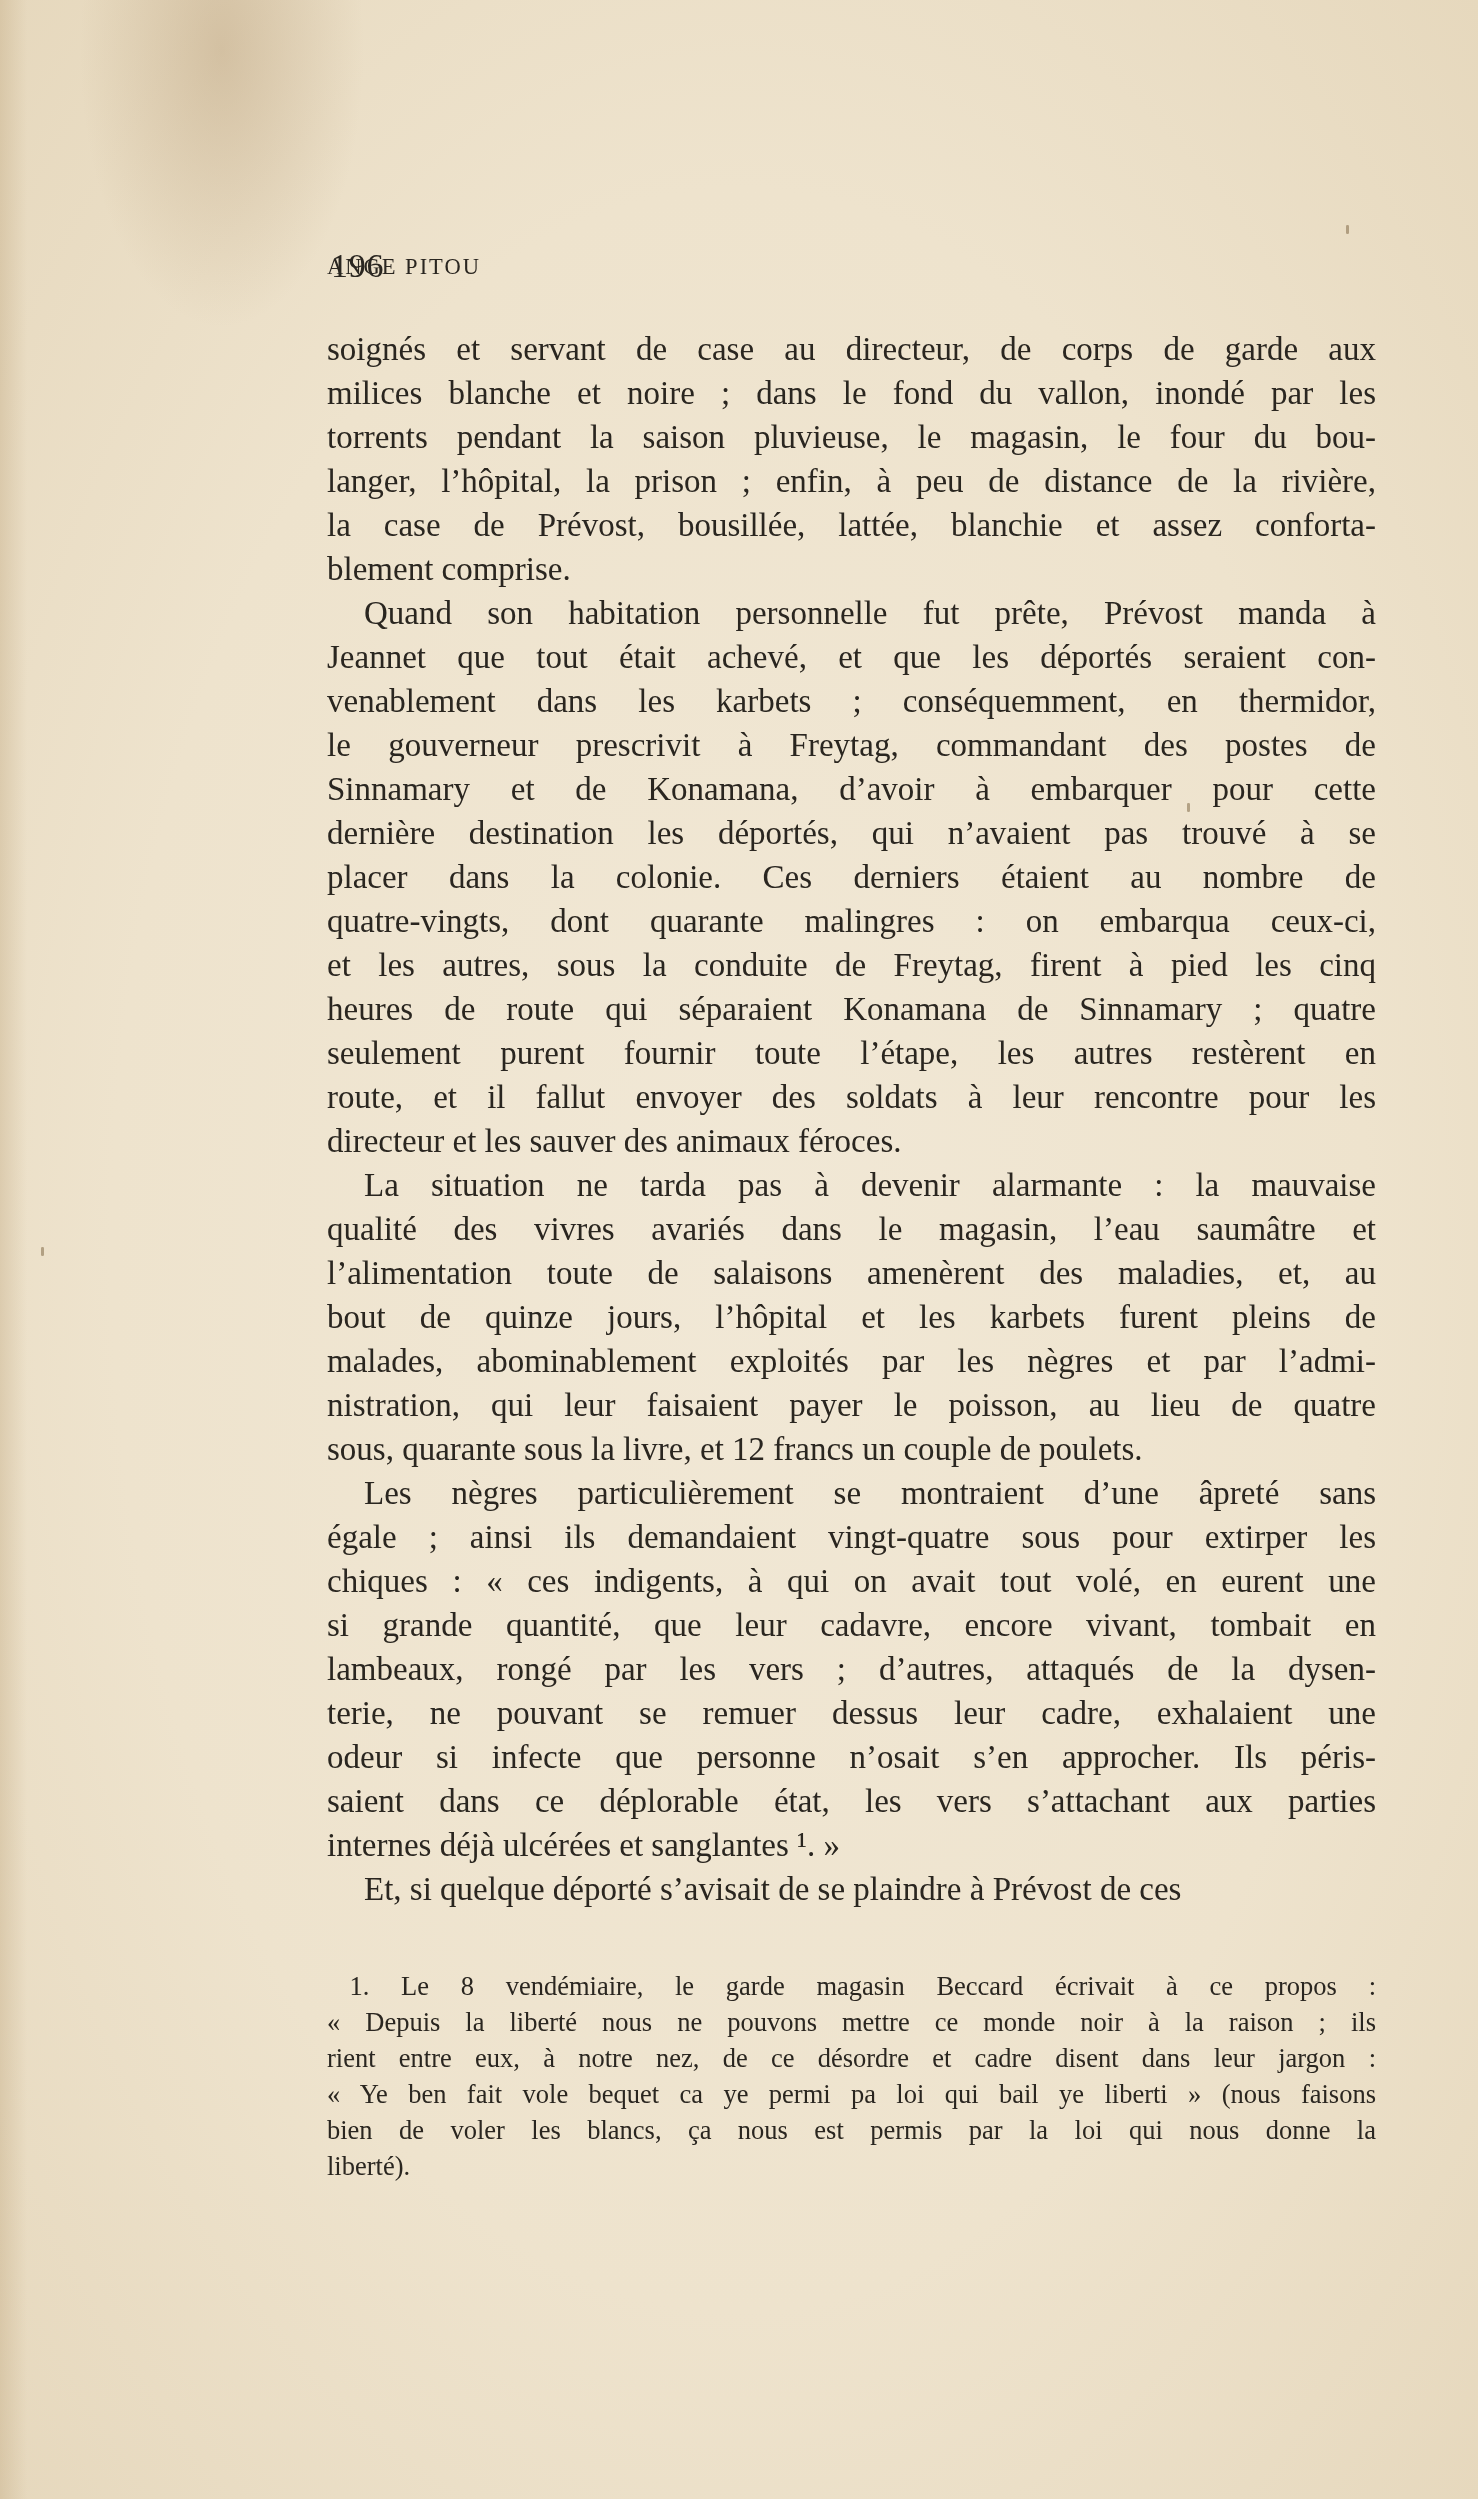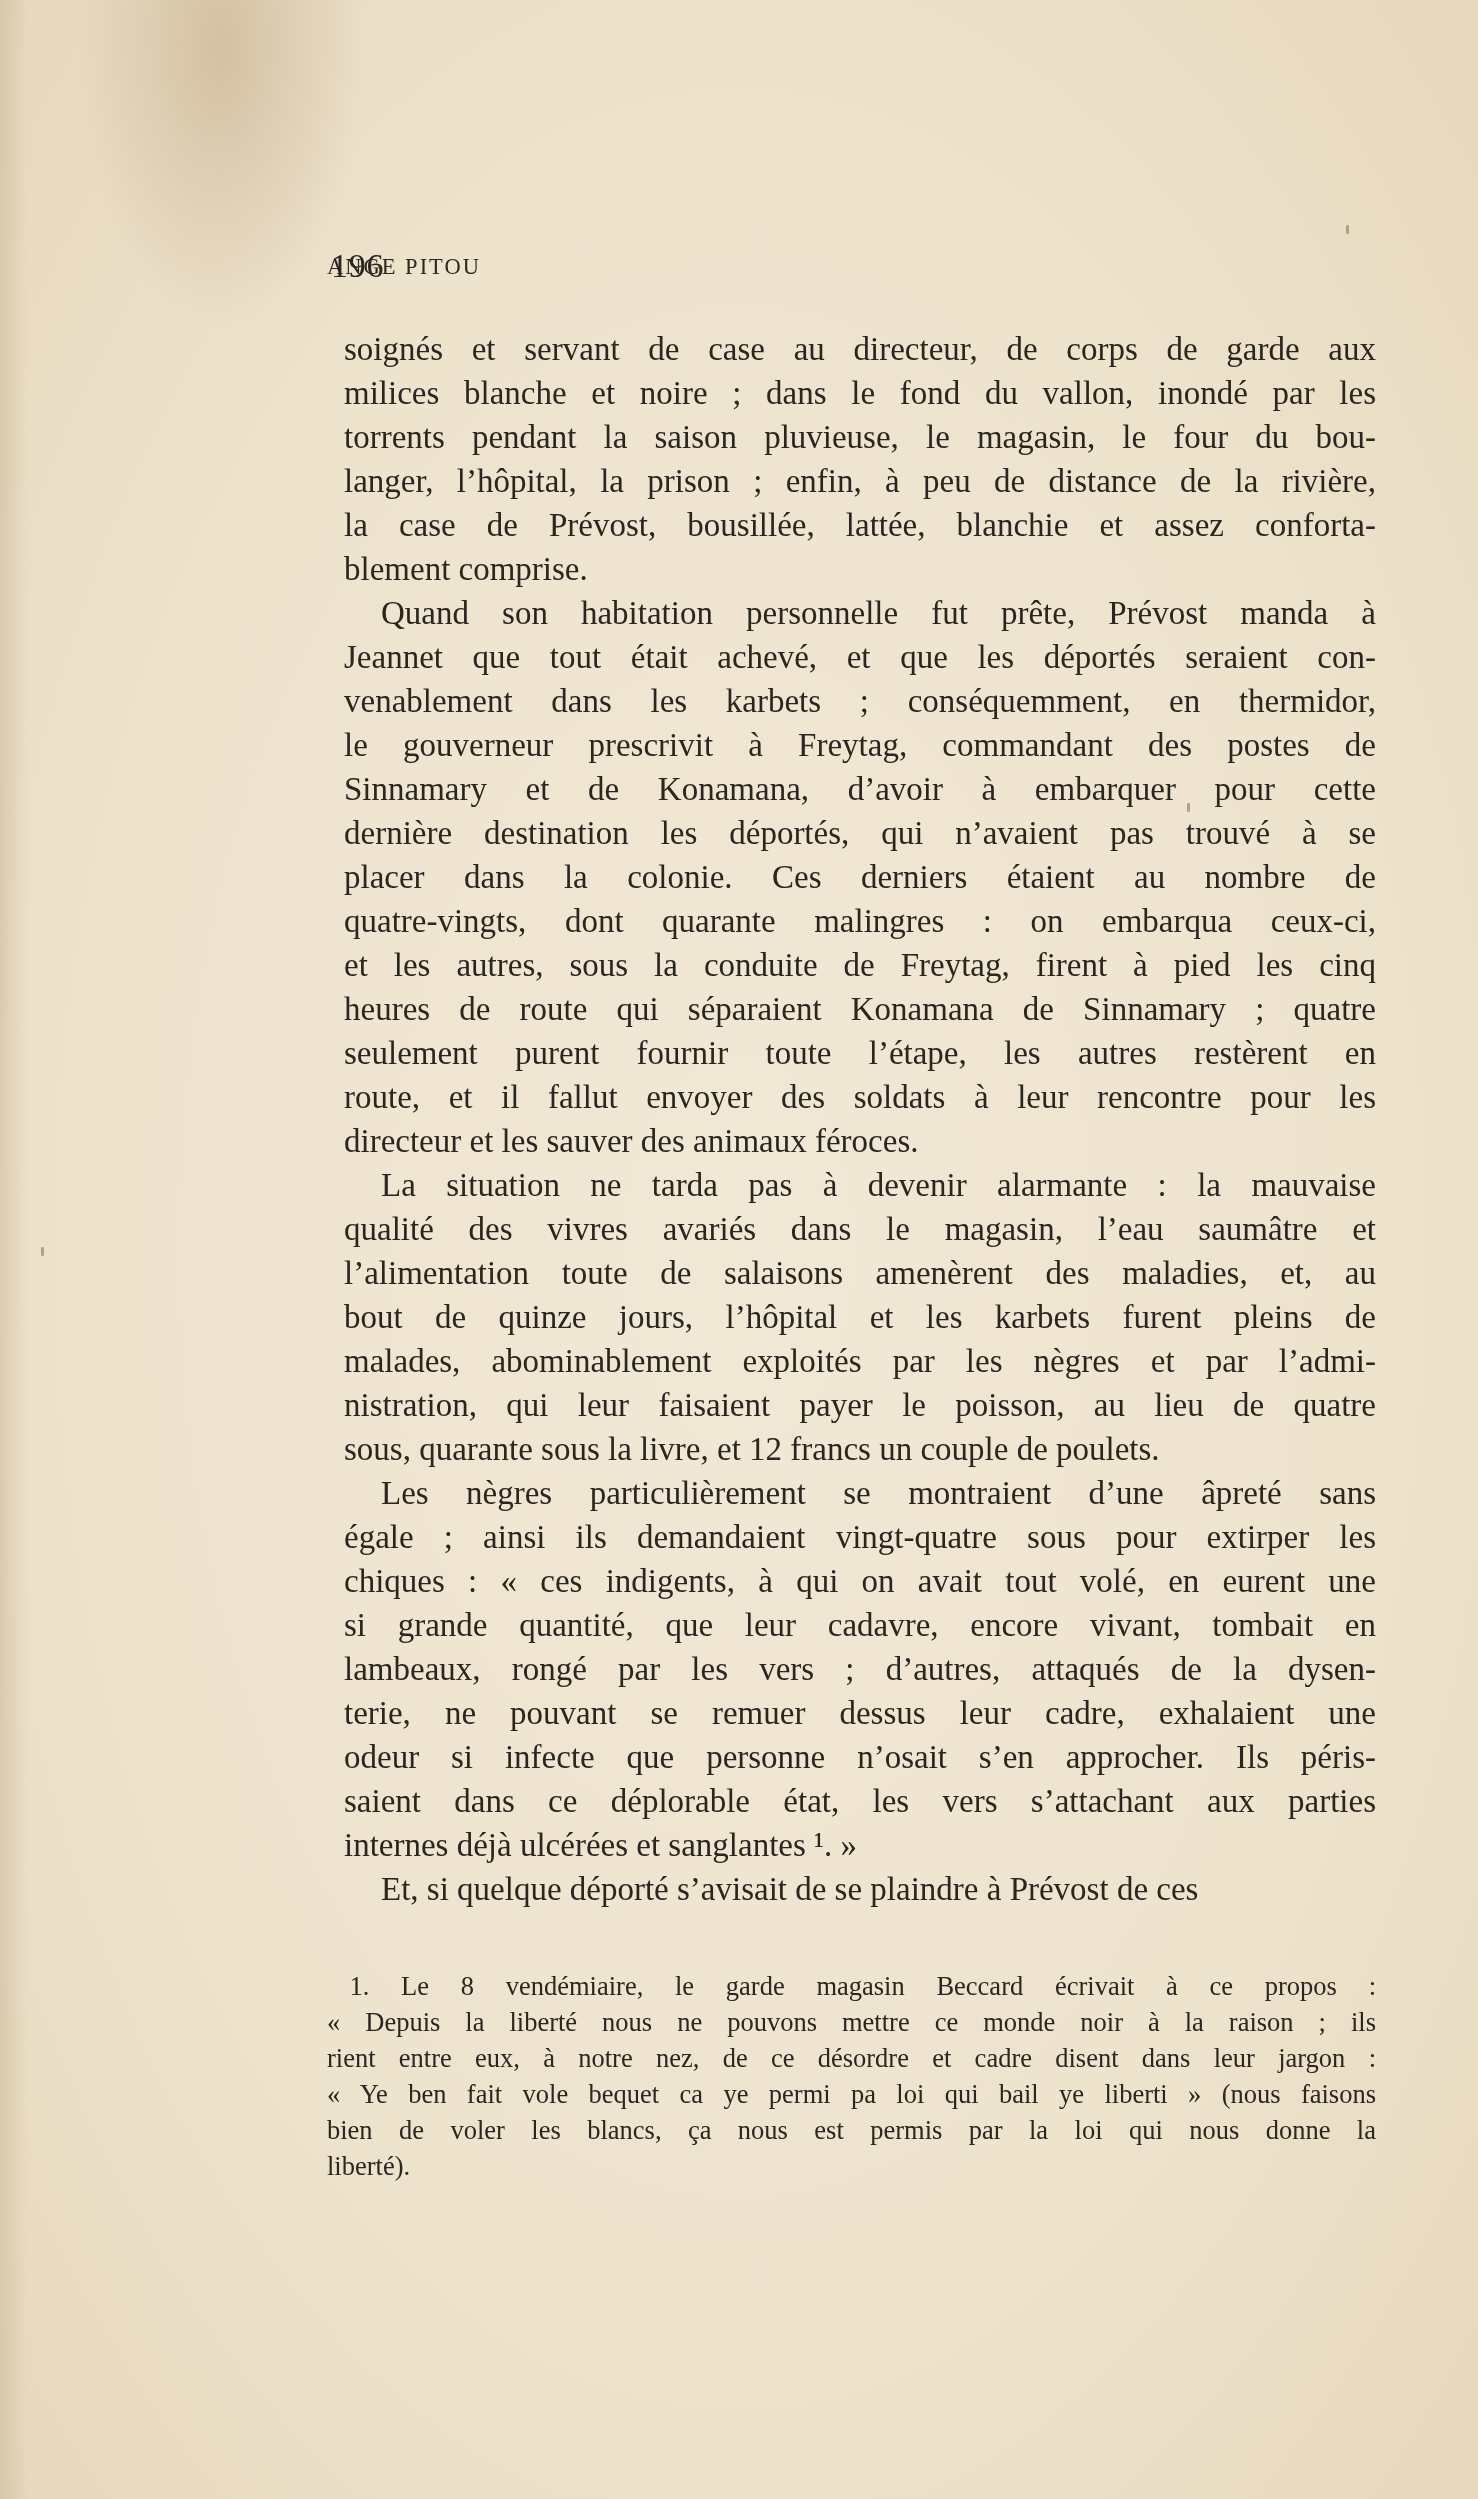--- a/index.html
+++ b/index.html
@@ -30,21 +30,21 @@
   .head-title {
     position: absolute; left: 0; right: 0; top: 4px; text-align: left;
     font-size: 22.5px; letter-spacing: 2px; line-height: 33px;
   }
   .body-text {
     position: absolute; top: 327px; left: 327px; width: 1049px;
     font-size: 33px; line-height: 44px;
   }
   .line {
     display: block; height: 44px; white-space: nowrap;
-    text-align: justify; text-align-last: justify; margin-left: 17px;
+    text-align: justify; text-align-last: justify;
   }
   .line.last { text-align-last: left; }
   .line.indent { padding-left: 37px; }
   .footnotes {
     position: absolute; top: 1968px; left: 327px; width: 1049px;
     font-size: 26.5px; line-height: 36px;
   }
   .fline {
     display: block; height: 36px; white-space: nowrap;
     text-align: justify; text-align-last: justify;

